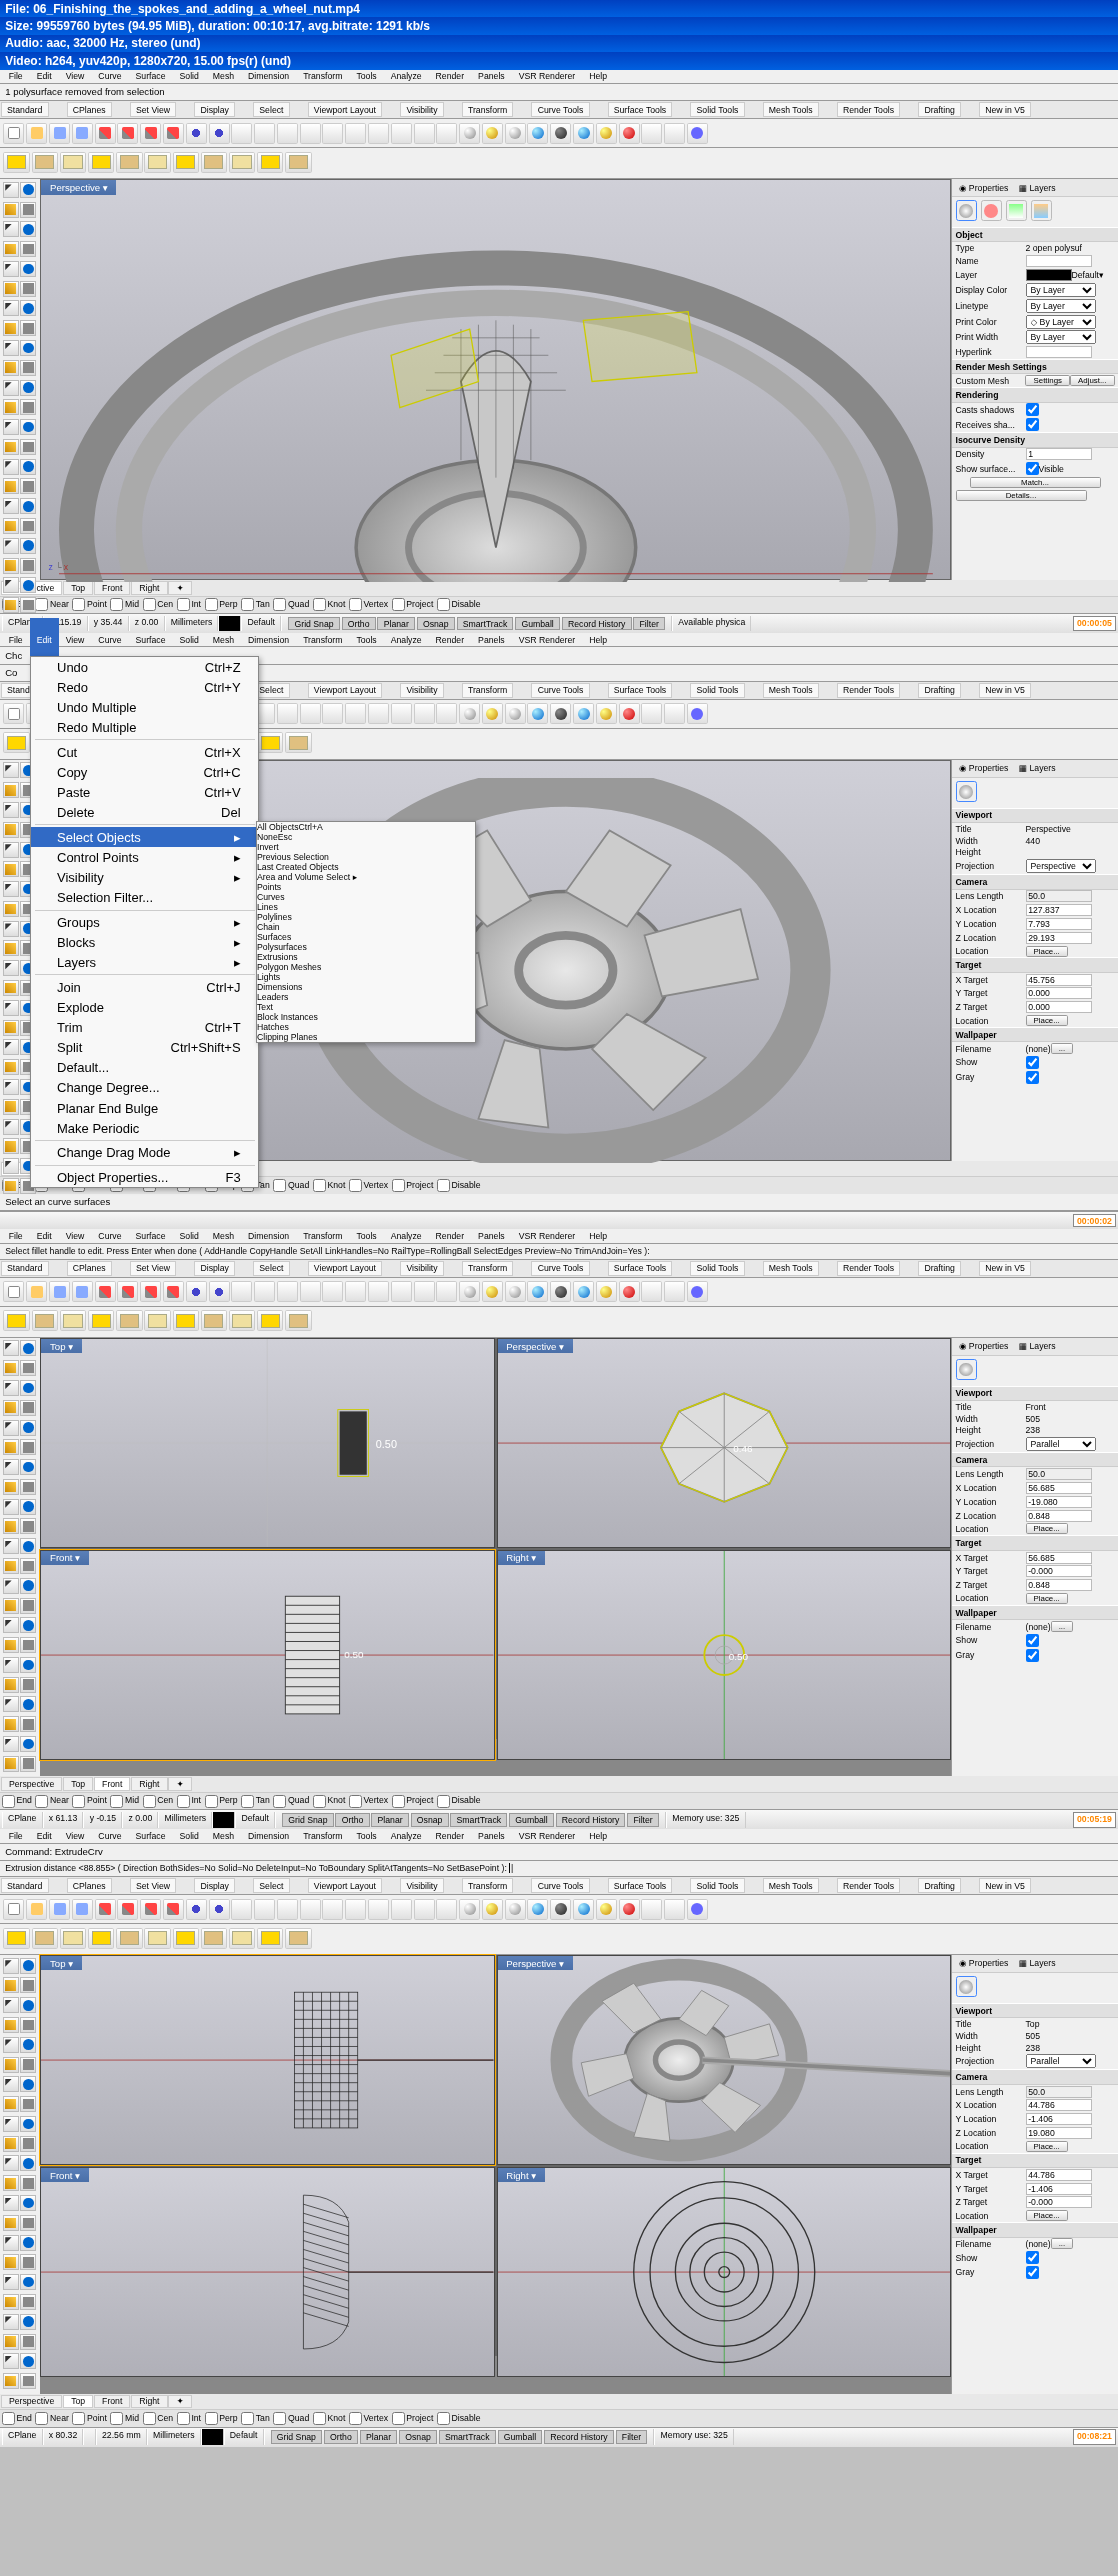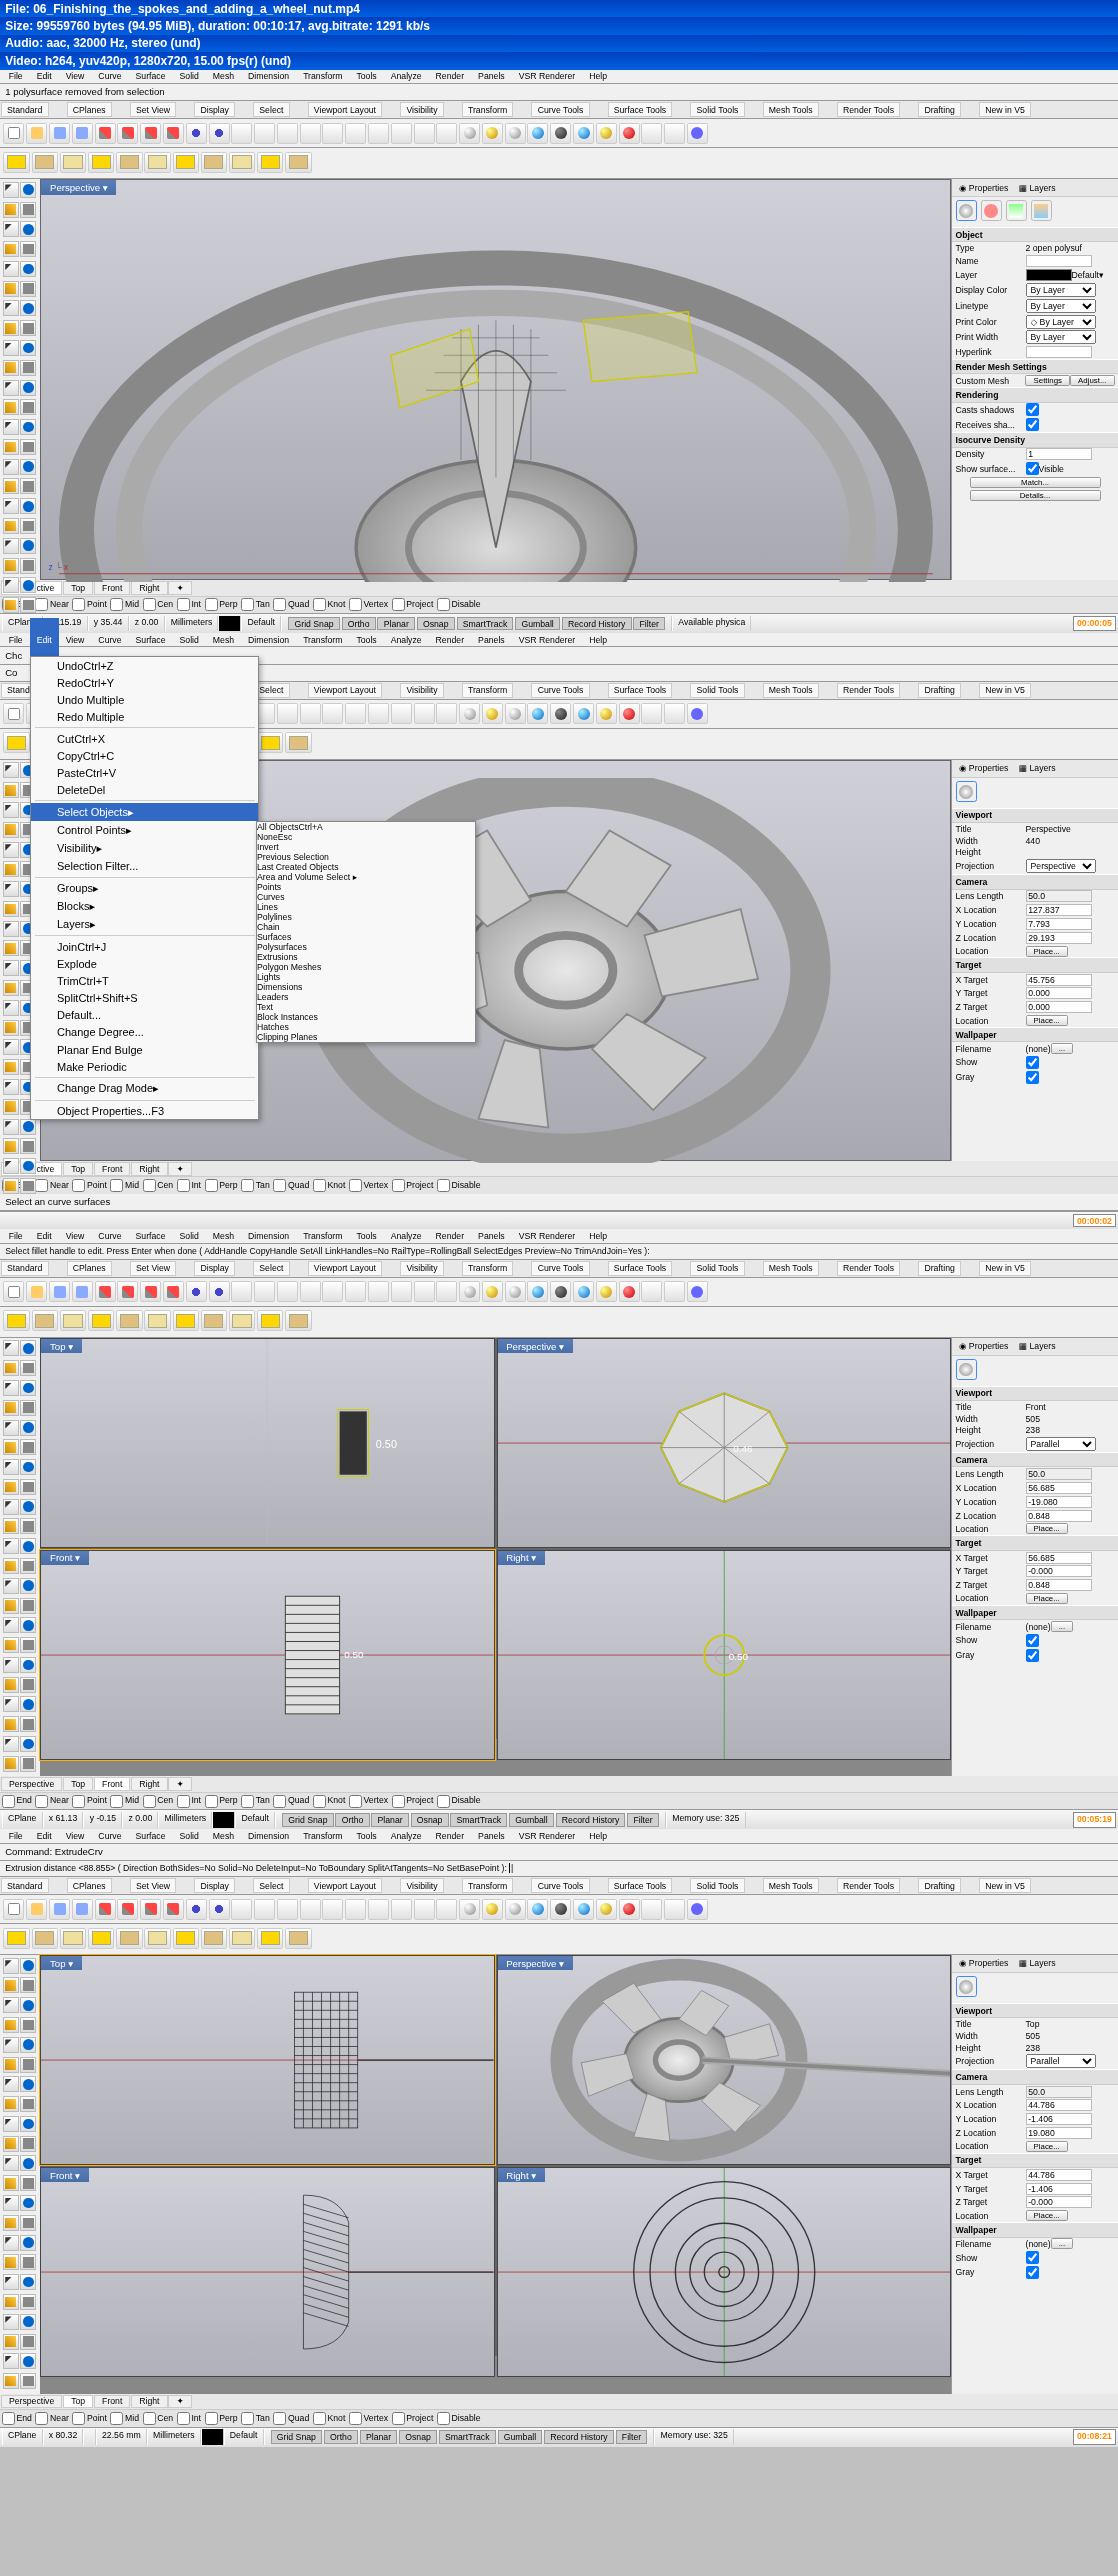--- a/index.html
+++ b/index.html
@@ -58,21 +58,21 @@
 .vptabs span{padding:0.9px 7px;display:inline-block;border:0.9px solid #ccc;background:#f0f0f0;margin-right:0.9px}
 .vptabs span.active{background:#fff}
 .osnap{background:#e4e4e4;padding:1.7px;font-size:8.7px;border-top:0.9px solid #ccc}
 .osnap label{margin-right:3.5px}
 .osnap input{margin:0 1.7px 0 0;vertical-align:middle}
 .status{background:linear-gradient(#f8f8f8,#e0e0e0);padding:1.7px;font-size:8.7px;border-top:0.9px solid #999;display:flex}
 .status span{padding:0.9px 5.2px;border-right:0.9px solid #ccc;border-left:0.9px solid #fff}
 .status .tog{background:#d0d0d0;border:0.9px inset #999}
 .status .ts{margin-left:auto;background:#fff;border:0.9px solid #888;color:#f80;font-weight:bold;padding:0.9px 3.5px}
 .dropdown{position:absolute;background:#f8f8f8;border:0.9px solid #888;box-shadow:1.7px 1.7px 5.2px rgba(0,0,0,.3);z-index:10;min-width:192px}
-.dropdown .item{padding:2.6px 17.4px 2.6px 26px;font-size:11px;display:flex;}
+.dropdown .item{padding:2.6px 17.4px 2.6px 26px;font-size:13px;display:flex;justify-content:space-between}
 .dropdown .item.hl{background:#316ac5;color:#fff}
 .dropdown .sep{height:0.9px;background:#ccc;margin:1.7px 3.5px}
 .submenu{position:absolute;left:227px;top:192px;background:#f8f8f8;border:0.9px solid #888;box-shadow:1.7px 1.7px 5.2px rgba(0,0,0,.3);z-index:11;min-width:192px}
 .quad{display:grid;grid-template-columns:1fr 1fr;grid-template-rows:1fr 1fr;flex:1;gap:1.7px;background:#666;height:401px}
 .qvp{background:linear-gradient(#d0d0d8,#b0b0b8);position:relative;border:0.9px solid #444}
 .iconrow{padding:3.5px;background:#f0f0f0}
 .picon{display:inline-block;width:19px;height:19px;border:0.9px solid #bbb;border-radius:2.6px;margin-right:1.7px;position:relative}
 .picon.active{border:1.7px solid #48f}
 .pi1::after{content:'';position:absolute;inset:2.6px;background:radial-gradient(#fff,#888);border-radius:50%}
 .pi2::after{content:'';position:absolute;inset:2.6px;background:#f88;border-radius:50%}
@@ -185,21 +185,21 @@
           <input type="text" value="1" style="">
         </div>
     <div class="props-row">
           <span class="lbl">Show surface...</span>
           <input type="checkbox" checked="" style=""> 
           <span>Visible</span>
         </div>
     <div class="props-row" style="justify-content:center">
           <button style="width:131px">Match...</button>
         </div>
-    <div class="props-row" style="justify-content:center">
+    <div class="props-row" style="justify-content:flex-start">
           <button style="width:131px">Details...</button>
         </div>
   </div>
 </div>
 
 <div class="vptabs" id="vptabs1"><span class="active">Perspective</span><span>Top</span><span>Front</span><span>Right</span><span>✦</span></div>
 <div class="osnap" id="osnap1"><label><input type="checkbox" style="">End</label><label><input type="checkbox" style="">Near</label><label><input type="checkbox" style="">Point</label><label><input type="checkbox" style="">Mid</label><label><input type="checkbox" style="">Cen</label><label><input type="checkbox" style="">Int</label><label><input type="checkbox" style="">Perp</label><label><input type="checkbox" style="">Tan</label><label><input type="checkbox" style="">Quad</label><label><input type="checkbox" style="">Knot</label><label><input type="checkbox" style="">Vertex</label><label><input type="checkbox" style="">Project</label><label><input type="checkbox" style="">Disable</label></div>
 <div class="status">
   <span>CPlane</span>
   <span>x 115.19</span>

